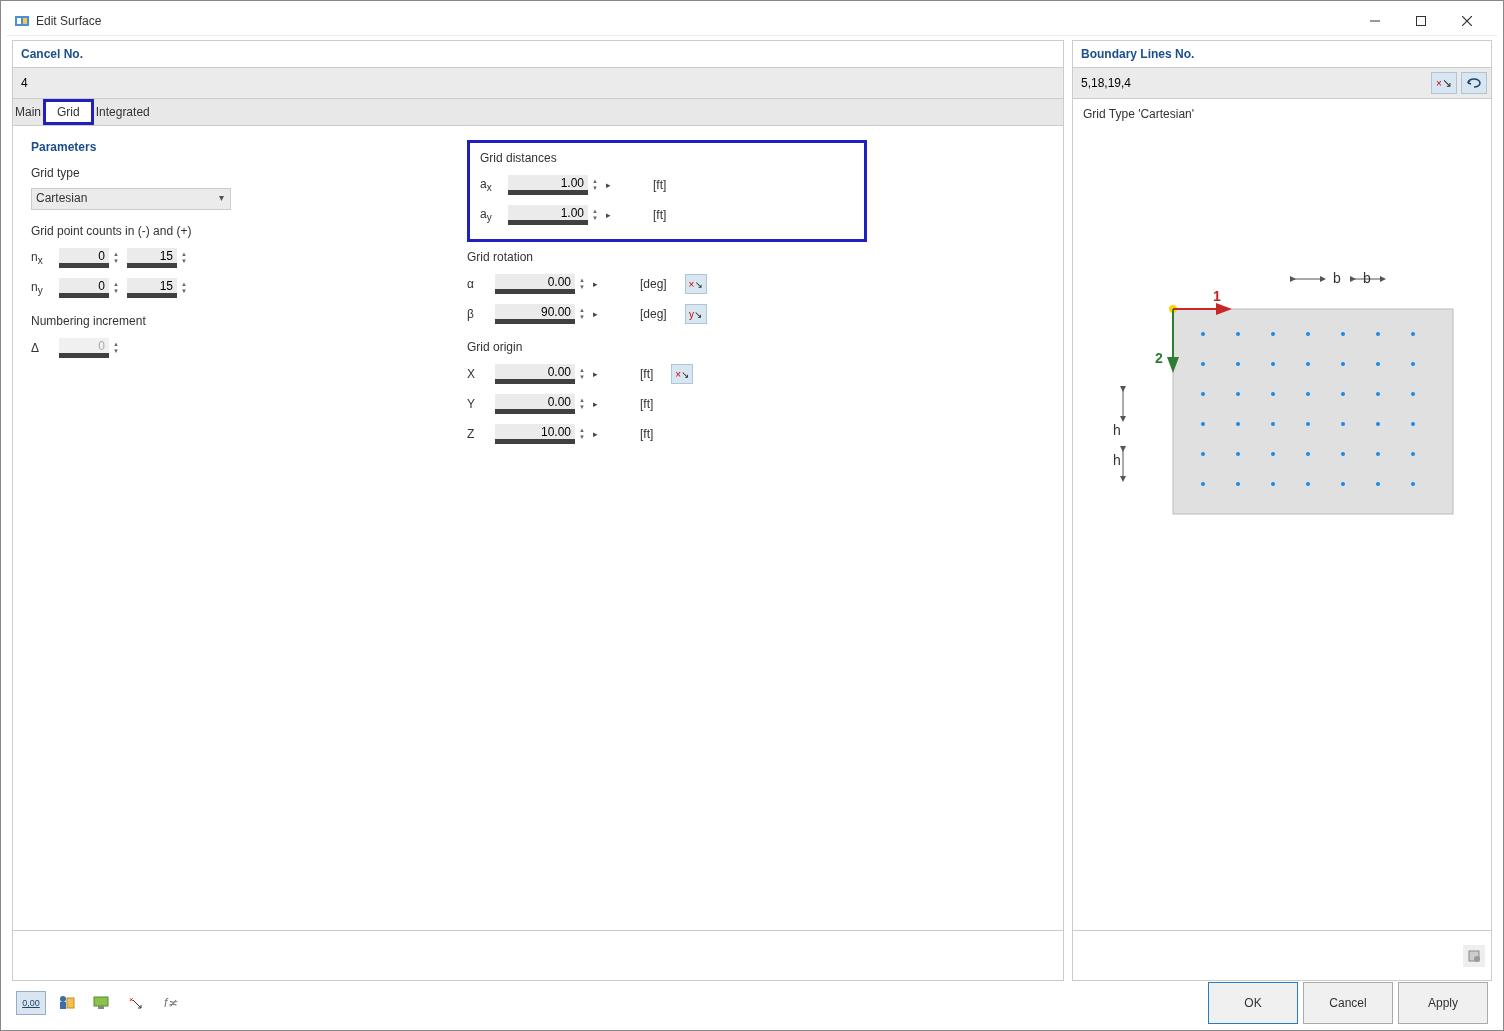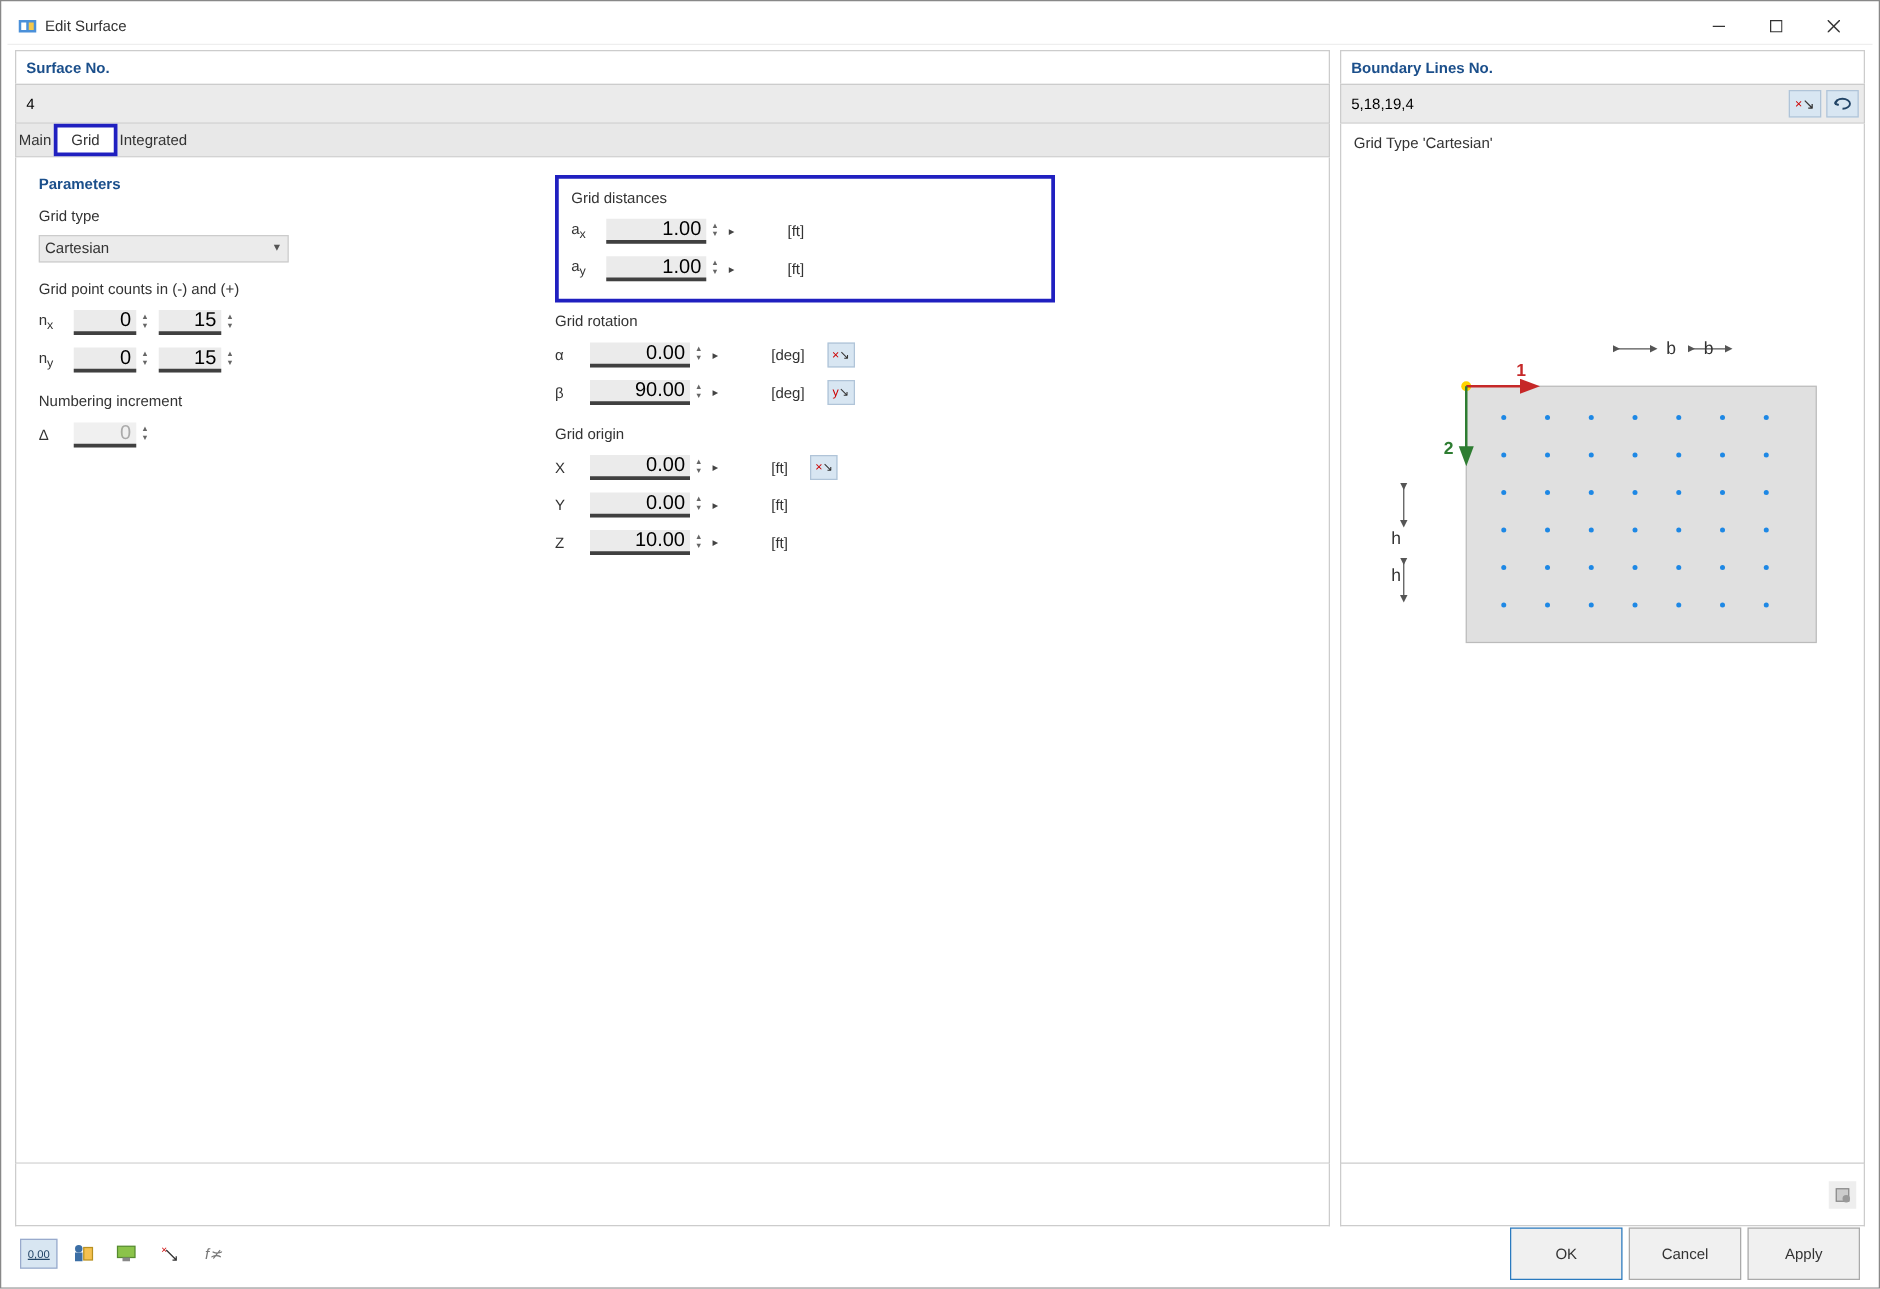--- a/index.html
+++ b/index.html
@@ -20,32 +20,32 @@
 .group-header { border:1px solid #ccc; border-bottom:none; padding:6px 8px; color:#1b4f8b; font-weight:600; background:#fff; }
 .group-body { border:1px solid #ccc; padding:4px; background:#ebebeb; display:flex; align-items:center; gap:4px; }
 .group-body input.wide { flex:1; border:none; background:#ebebeb; padding:4px; font-size:12px; }
 .iconbtn { width:26px; height:22px; background:#d8e6f2; border:1px solid #b0c4d8; display:flex; align-items:center; justify-content:center; cursor:pointer; }
 
 .tabbar { display:flex; background:#e8e8e8; border:1px solid #ccc; border-top:none; padding:0; }
 .tab { padding:6px 2px; cursor:pointer; }
 .tab.active { background:#fff; }
 .tab.highlight { border:3px solid #2020c0; padding:3px 11px; }
 
-.panels { flex:1; border:1px solid #ccc; border-top:none; background:#fff; padding:14px 18px; display:flex; gap:13px; overflow:auto; }
+.panels { flex:1; border:1px solid #ccc; border-top:none; background:#fff; padding:14px 18px; display:flex; gap:36px; overflow:auto; }
 .panel-col { width:400px; }
 .section-title { color:#1b4f8b; font-weight:600; margin-bottom:12px; }
 
 .field-row { display:flex; align-items:center; margin-bottom:6px; height:24px; }
 .field-label-narrow { width:28px; font-size:12px; }
 .label-sub { font-size:10px; vertical-align:sub; }
 
 .select { width:200px; height:22px; background:#ebebeb; border:1px solid #ccc; padding:2px 4px; font-size:12px; position:relative; }
 .select::after { content:'▾'; position:absolute; right:6px; top:3px; font-size:10px; color:#555; }
 
-.numinput { width:50px; height:20px; border:none; border-bottom:3px solid #404040; background:#ebebeb; text-align:right; padding:0 4px; font-size:16px; margin-right:2px; }
+.numinput { width:50px; height:20px; border:none; border-bottom:5px solid #404040; background:#ebebeb; text-align:right; padding:0 4px; font-size:12px; margin-right:2px; }
 .numinput.disabled { background:#f0f0f0; color:#aaa; }
 .spinbtns { width:10px; height:20px; display:flex; flex-direction:column; justify-content:center; margin-right:6px; }
 .spinbtns div { font-size:6px; line-height:7px; color:#666; text-align:center; cursor:pointer; }
 .rangebtn { width:10px; font-size:9px; color:#444; margin-right:4px; cursor:pointer; }
 .unit { font-size:12px; color:#333;padding-left:33px; }
 
 .checkbox-row { display:flex; align-items:center; gap:6px; margin-bottom:10px; }
 .checkbox { width:14px; height:14px; border:1px solid #666; display:flex; align-items:center; justify-content:center; }
 .checkbox.checked::after { content:'✓'; font-size:11px; color:#1b4f8b; font-weight:bold; }
 
@@ -100,21 +100,21 @@
           <svg width="10" height="10">
             <line x1="0" y1="0" x2="10" y2="10" stroke="#333" stroke-width="1.2"></line>
             <line x1="10" y1="0" x2="0" y2="10" stroke="#333" stroke-width="1.2"></line>
           </svg>
         </div>
     </div>
   </div>
 
   <div class="body-row">
     <div class="left-col">
-      <div class="group-header">Surface No.</div>
+      <div class="group-header">Cancel No.</div>
       <div class="group-body">
         <input class="wide" value="4" style="">
       </div>
       <div class="tabbar">
         <div class="tab">Main</div>
         <div class="tab active highlight">Grid</div>
         <div class="tab">Integrated</div>
       </div>
 
       <div class="panels">

